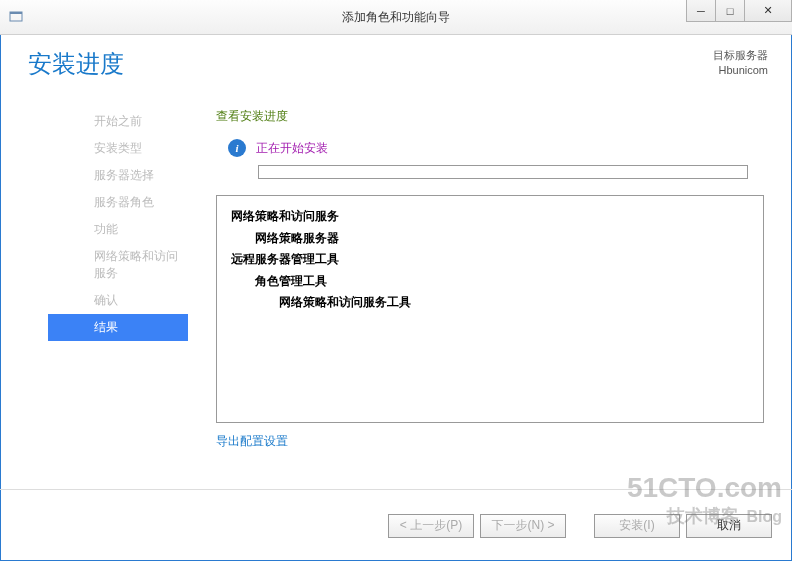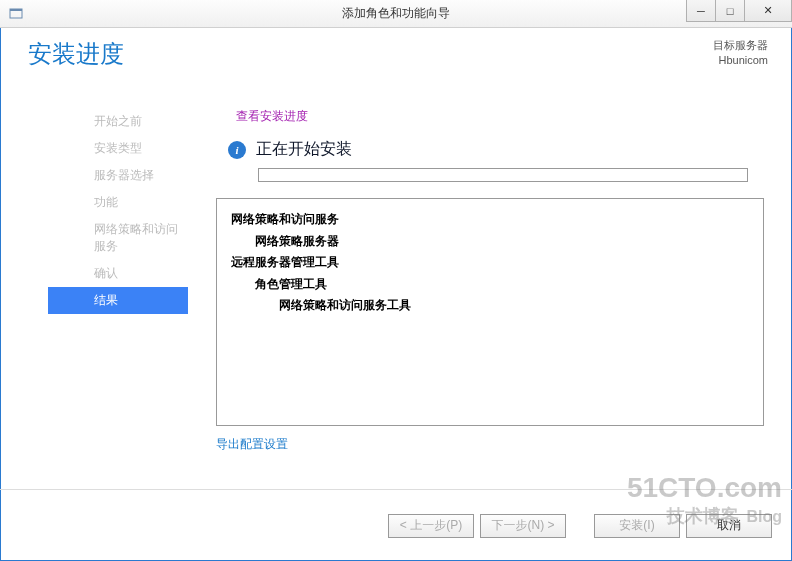--- a/index.html
+++ b/index.html
@@ -1,40 +1,40 @@
 <!DOCTYPE html>
 <html><head>
   <meta charset="utf-8">
   <style>
     * { margin: 0; padding: 0; box-sizing: border-box; }
     body { font-family: "Microsoft YaHei", "Segoe UI", sans-serif; background: #fff; width: 792px; height: 561px; overflow: hidden; position: relative; }
     
-    .titlebar { height: 28px; background: linear-gradient(to bottom, #fdfdfd, #f0f0f0); border-bottom: 1px solid #d0d0d0; display: flex; align-items: center; position: relative; }
+    .titlebar { height: 35px; background: linear-gradient(to bottom, #fdfdfd, #f0f0f0); border-bottom: 1px solid #d0d0d0; display: flex; align-items: center; position: relative; }
     .titlebar-icon { width: 16px; height: 16px; margin-left: 8px; }
     .titlebar-title { position: absolute; left: 50%; transform: translateX(-50%); font-size: 12px; color: #333; }
     .window-controls { position: absolute; right: 0; top: 0; display: flex; }
     .win-btn { width: 30px; height: 22px; background: linear-gradient(to bottom, #f5f5f5, #e8e8e8); border: 1px solid #b0b0b0; border-top: none; display: flex; align-items: center; justify-content: center; font-size: 11px; color: #333; margin-left: -1px; }
     .win-btn.close { width: 48px; }
     
-    .header-row { position: absolute; top: 20px; left: 0; right: 0; height: 70px; padding: 18px 24px 0 28px; display: flex; justify-content: space-between; align-items: flex-start; }
+    .header-row { position: absolute; top: 30px; left: 0; right: 0; height: 70px; padding: 18px 24px 0 28px; display: flex; justify-content: space-between; align-items: flex-start; }
     .page-title { font-size: 24px; font-weight: 300; color: #1979ca; }
     .dest-server { text-align: right; font-size: 11px; color: #555; line-height: 1.4; }
     
     .main-area { display: flex; position: absolute; top: 100px; left: 0; right: 0; bottom: 70px; }
     
     .sidebar { width: 188px; padding-top: 8px; padding-left: 48px; }
     .sidebar-item { padding: 5px 0 5px 46px; font-size: 12px; color: #bbb; cursor: default; }
     .sidebar-item.indent { padding-left: 58px; }
     .sidebar-item.active { background: #3b82f6; color: #fff; }
     
     .right-pane { flex: 1; padding: 8px 24px 0 28px; display: flex; flex-direction: column; }
-    .section-label { font-size: 12px; color: #a21caf; margin-bottom: 14px; margin-left: 20px; }
+    .section-label { font-size: 12px; color: #4d7c0f; margin-bottom: 14px; }
     .status-row { display: flex; align-items: center; gap: 10px; margin-bottom: 8px; padding-left: 12px; }
     .info-icon { width: 18px; height: 18px; border-radius: 50%; background: #2a7ad0; color: #fff; display: flex; align-items: center; justify-content: center; font-size: 11px; font-weight: bold; font-style: italic; font-family: Georgia, serif; }
-    .status-text { font-size: 16px; color: #0f172a; }
+    .status-text { font-size: 12px; color: #a21caf; }
     .progress-bar { height: 14px; border: 1px solid #999; background: #fff; margin: 0 0 16px 42px; width: 490px; }
     
     .feature-box { border: 1px solid #999; padding: 10px 14px; font-size: 12px; line-height: 1.8; color: #000; height: 228px; width: 548px; }
     .feature-box .l1 { font-weight: bold; }
     .feature-box .l2 { padding-left: 24px; font-weight: bold; }
     .feature-box .l3 { padding-left: 48px; font-weight: bold; }
     
     .export-link { color: #1979ca; font-size: 12px; margin-top: 10px; cursor: pointer; }
     
     .footer { position: absolute; bottom: 0; left: 0; right: 0; height: 72px; border-top: 1px solid #ddd; display: flex; align-items: center; justify-content: flex-end; padding: 0 20px; gap: 6px; }
@@ -71,20 +71,21 @@
     <div>目标服务器</div>
     <div>Hbunicom</div>
   </div>
 </div>
 
 <div class="main-area">
   <div class="sidebar">
     <div class="sidebar-item">开始之前</div>
     <div class="sidebar-item">安装类型</div>
     <div class="sidebar-item">服务器选择</div>
+    <div class="sidebar-item">服务器角色</div>
     <div class="sidebar-item">功能</div>
     <div class="sidebar-item">网络策略和访问服务</div>
     <div class="sidebar-item">确认</div>
     <div class="sidebar-item active">结果</div>
   </div>
 
   <div class="right-pane">
     <div class="section-label">查看安装进度</div>
     <div class="status-row">
       <div class="info-icon">i</div>

